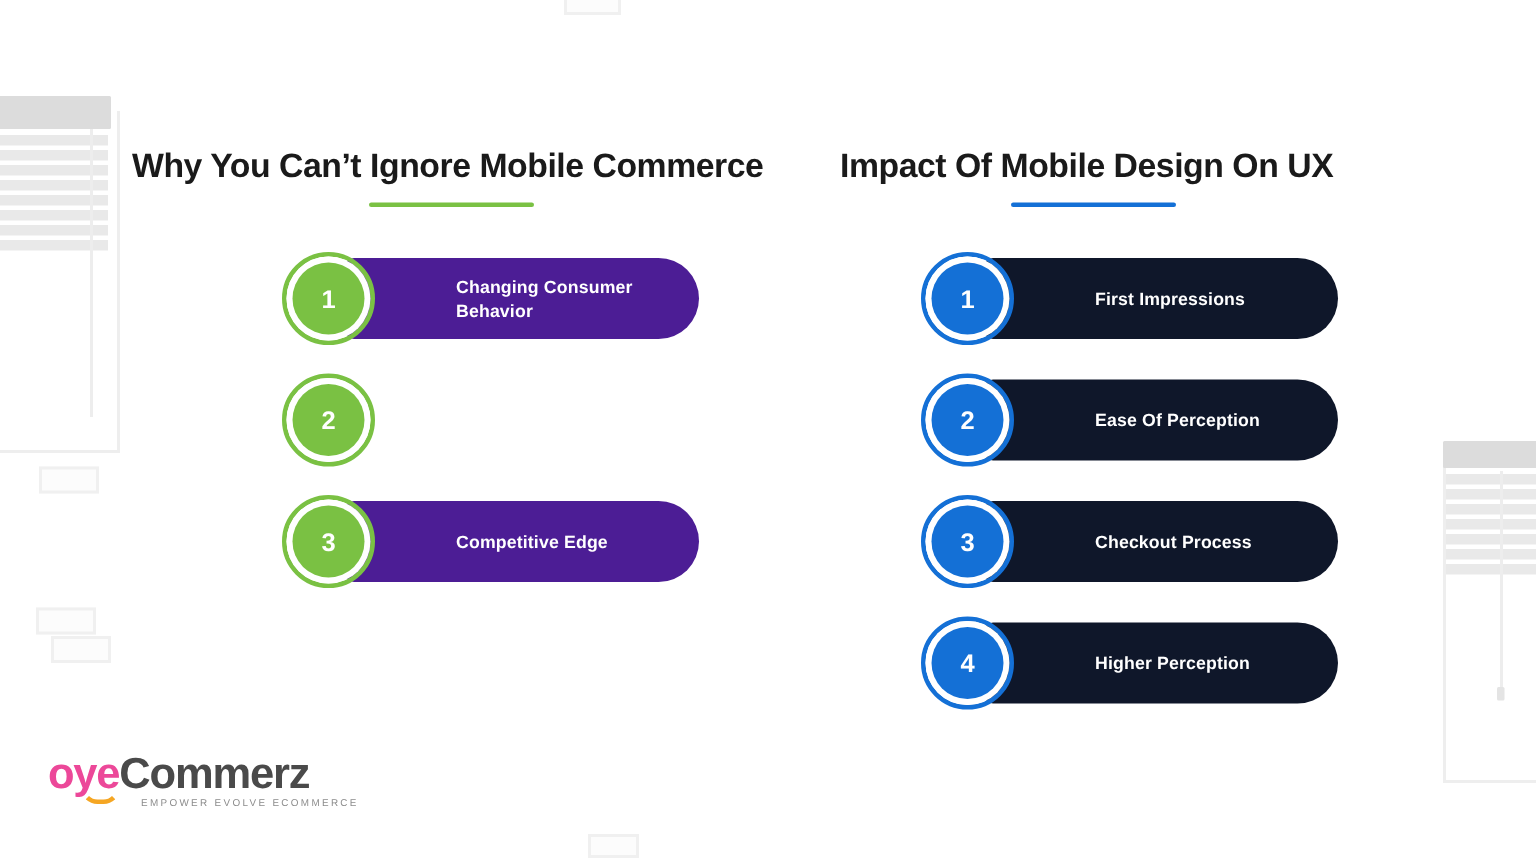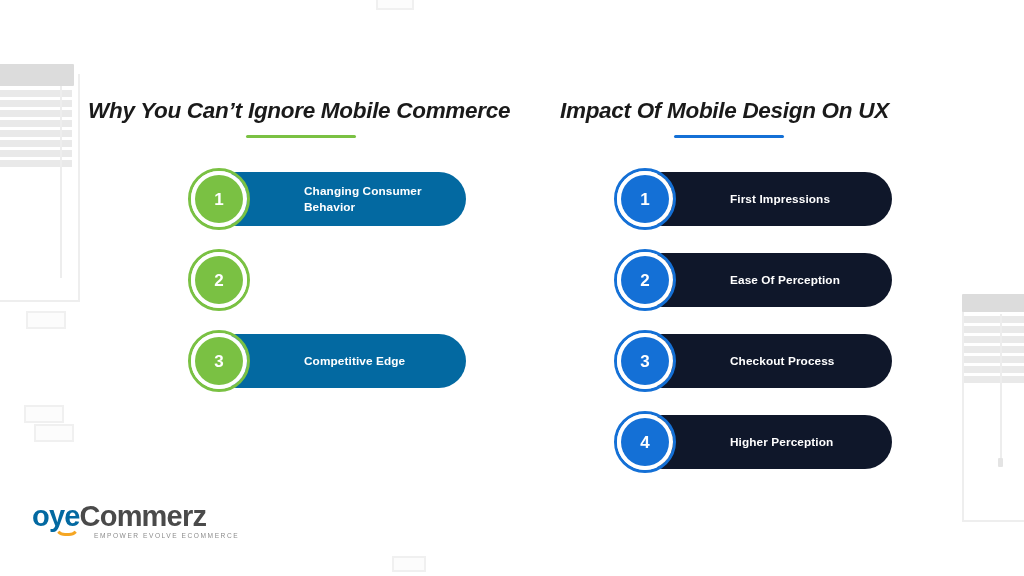--- a/index.html
+++ b/index.html
@@ -57,21 +57,20 @@
   .col-right { left:560px; width:420px; }
 
   .heading {
     position:absolute;
     top:98px;
     font-size:22.5px;
     font-weight:bold;
     letter-spacing:-0.3px;
     color:#1a1a1a;
     white-space:nowrap;
-    font-style:italic;
   }
   .heading-rule {
     position:absolute;
     top:135px;
     height:3px;
     width:110px;
     border-radius:2px;
   }
   .rule-green { background:#7ac143; }
   .rule-blue  { background:#1470d6; }
@@ -139,21 +138,21 @@
   }
   .badge-num {
     color:#ffffff;
     font-size:17px;
     font-weight:bold;
     line-height:1;
   }
 
   .green .badge-ring { border-color:#7ac143; }
   .green .badge-core { background:#7ac143; }
-  .green .pill       { background:#0369a1; }
+  .green .pill       { background:#4c1d95; }
   .blue  .badge-ring { border-color:#1470d6; }
   .blue  .badge-core { background:#1470d6; }
   .blue  .pill       { background:#0f172a; }
 
   
   .logo {
     position:absolute;
     left:32px;
     bottom:28px;
     width:230px;
@@ -162,21 +161,21 @@
   .logo-wordmark {
     position:relative;
     display:flex;
     align-items:baseline;
     font-size:29px;
     font-weight:bold;
     letter-spacing:-0.8px;
     line-height:1;
   }
   .logo-oye {
-    color:#0369a1;
+    color:#ec4899;
     position:relative;
   }
   .logo-commerz { color:#4a4a4a; }
   .logo-smile {
     position:absolute;
     left:22px;
     bottom:-5px;
     width:26px; height:11px;
     border:3px solid #f5a623;
     border-top:none;

